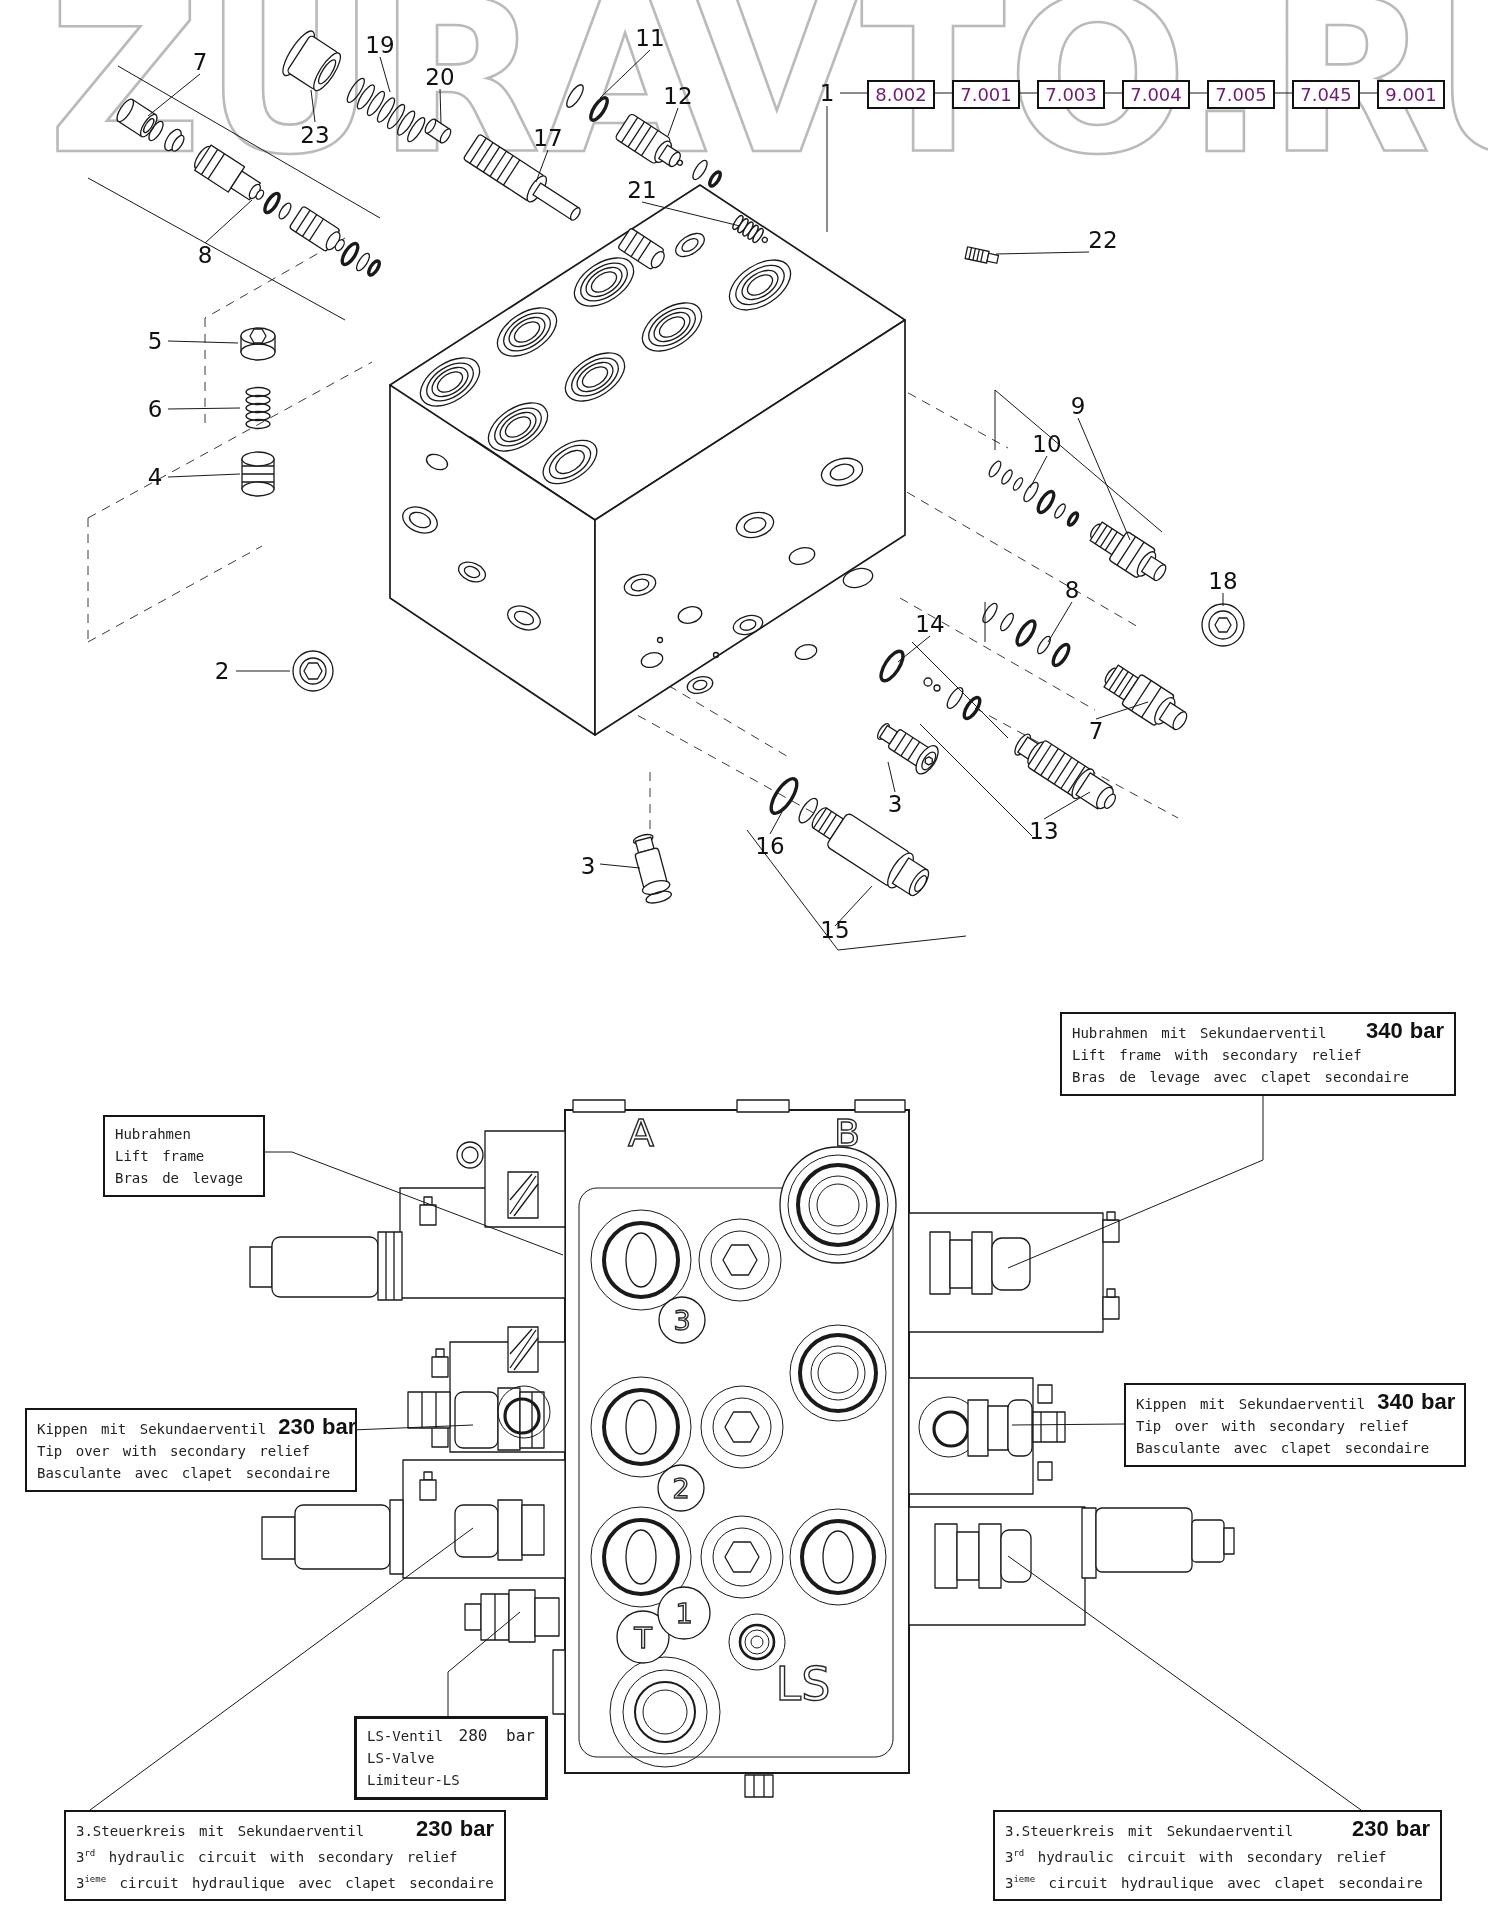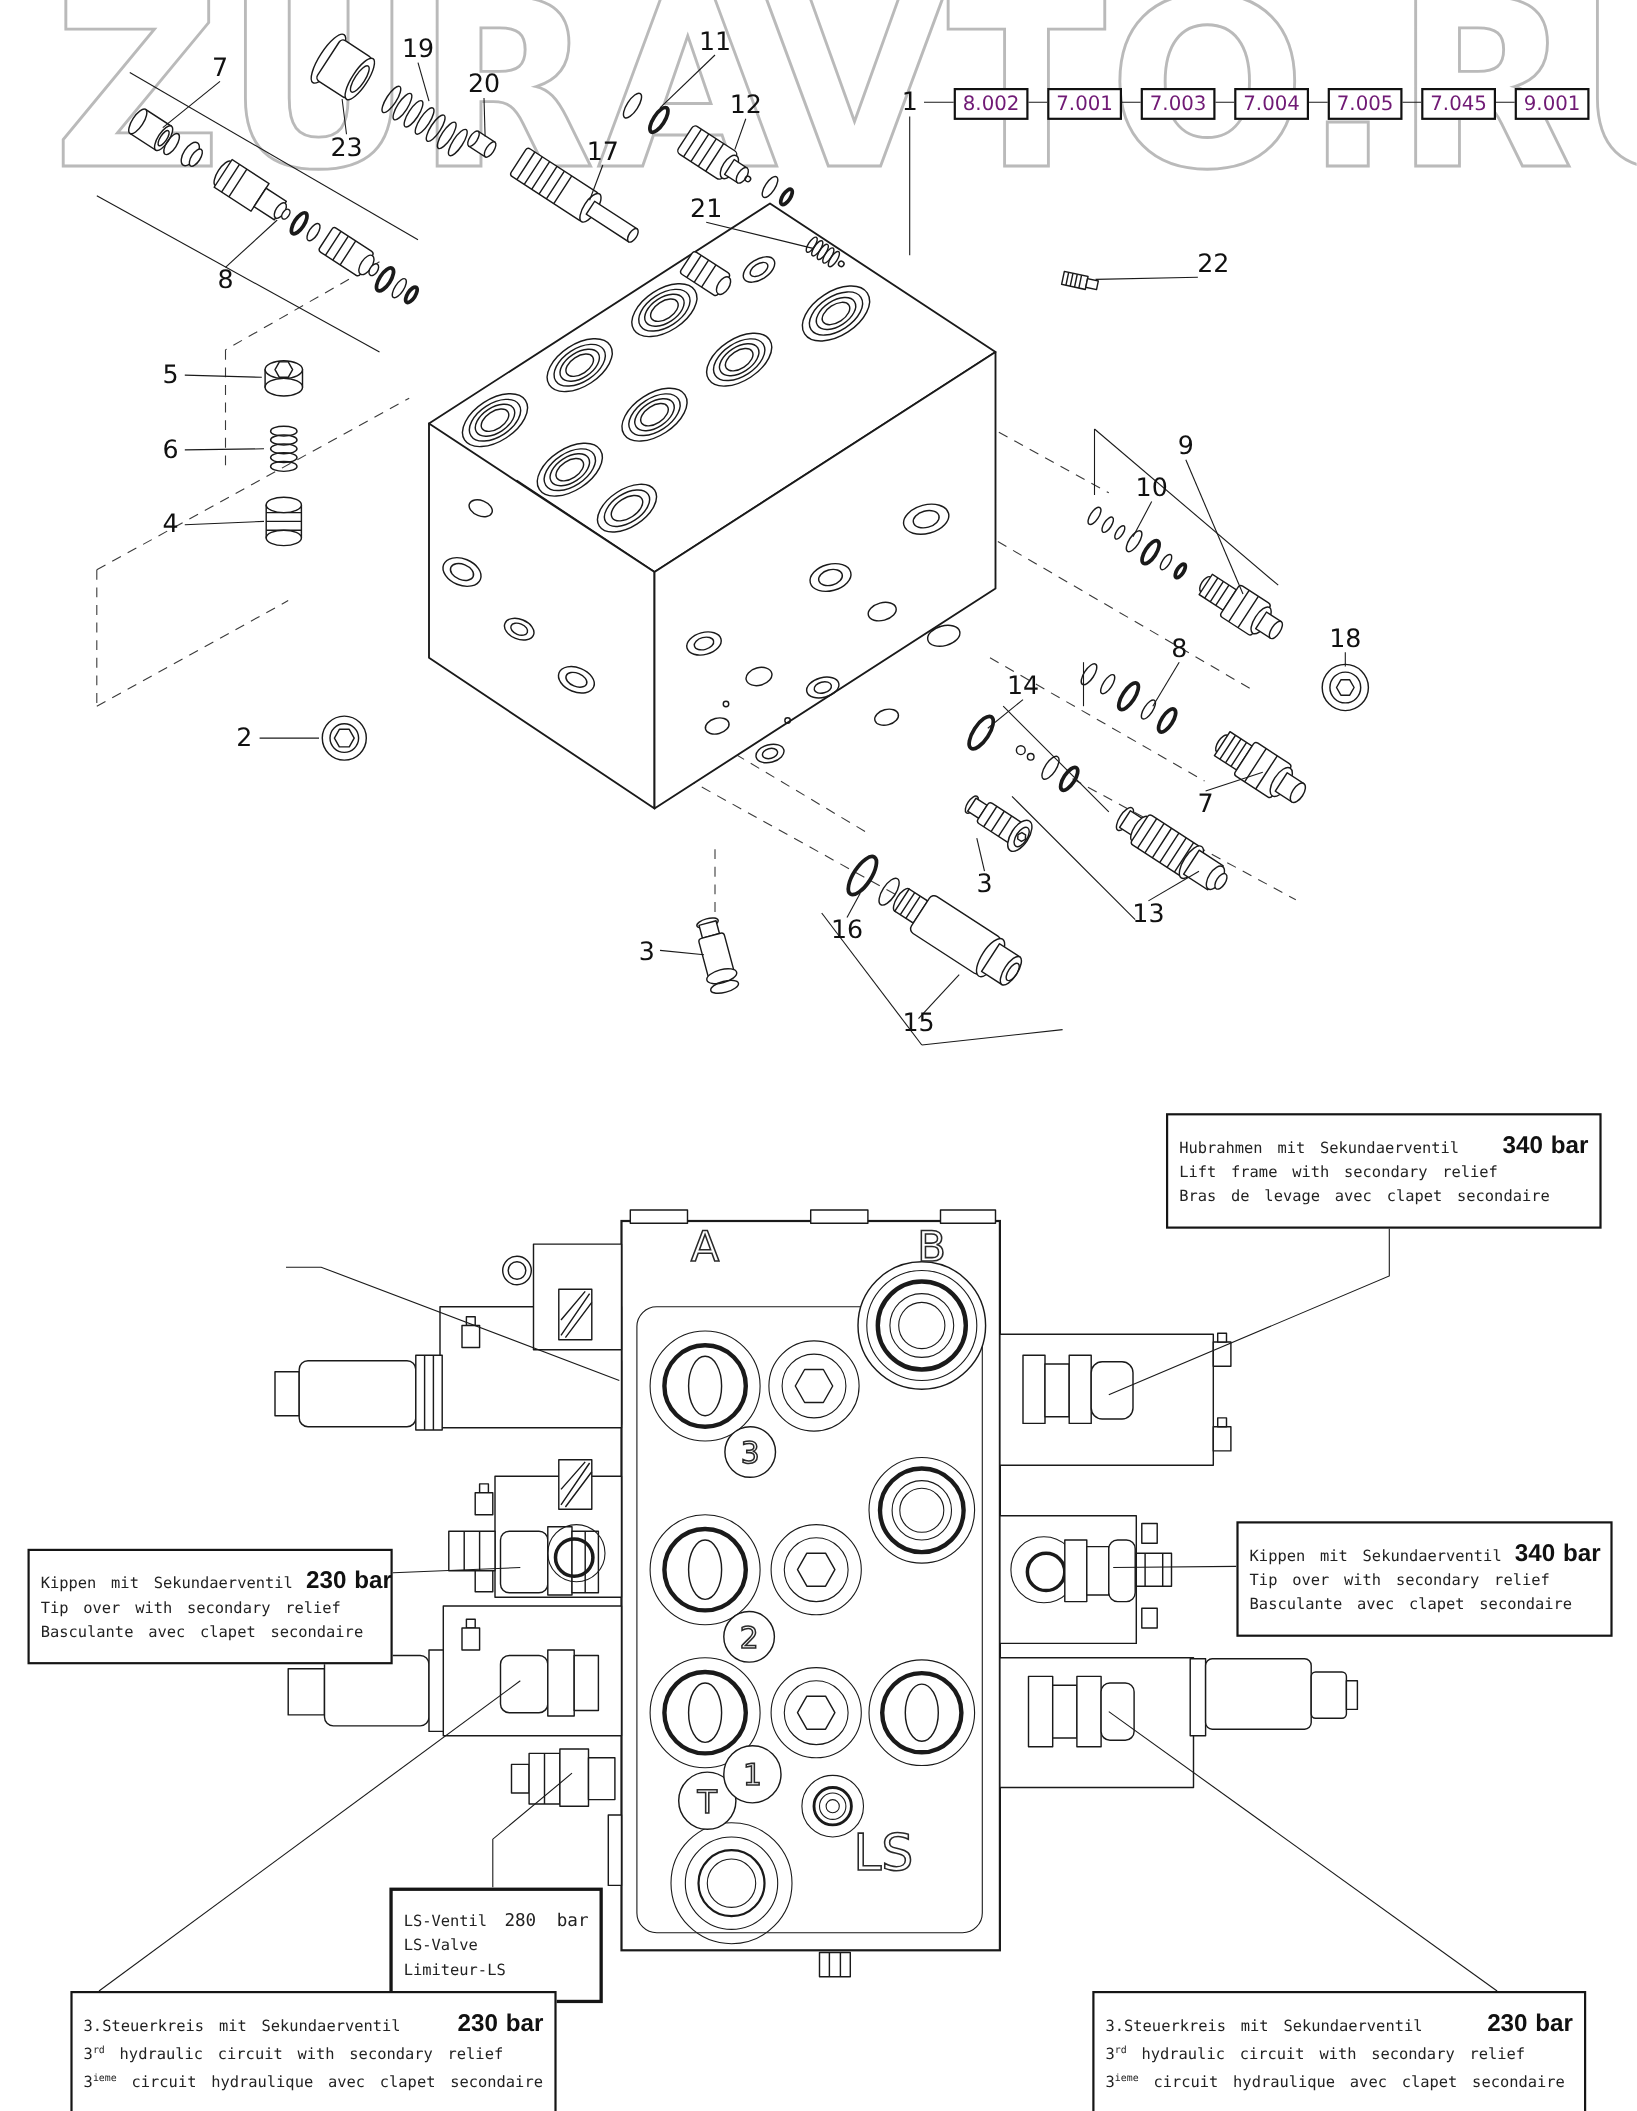--- a/index.html
+++ b/index.html
@@ -12,21 +12,21 @@
   .th{fill:none;stroke:#1a1a1a;stroke-width:1}
   .dash{fill:none;stroke:#3a3a3a;stroke-width:1;stroke-dasharray:9 7}
   .ring{fill:none;stroke:#1a1a1a;stroke-width:1.3}
   .ringT{fill:none;stroke:#1a1a1a;stroke-width:3.4}
   .bw2{fill:none;stroke:#1a1a1a;stroke-width:2}
   .cadA{font-family:"DejaVu Sans",sans-serif;fill:#fff;stroke:#2a2a2a;stroke-width:1.4;font-weight:500}
   .callout-layer{position:absolute;left:0;top:0;width:100%;height:100%;z-index:4;pointer-events:none}
   .callout{position:absolute;transform:translate(-50%,-50%);font:23px "DejaVu Sans",sans-serif;color:#111;background:transparent}
   .ref-row{position:absolute;left:867px;top:80px;display:flex;gap:17px;z-index:4}
   .refbox{width:64px;height:25px;border:2px solid #111;background:#fff;display:flex;align-items:center;justify-content:center;font:18px "DejaVu Sans",sans-serif;color:#701a75}
-  .anno{position:absolute;background:#fff;border:2px solid #151515;color:#222;padding:16px 10px;z-index:4;font-family:"DejaVu Sans Mono",monospace;font-size:14px;line-height:22px;word-spacing:5px;white-space:nowrap}
+  .anno{position:absolute;background:#fff;border:2px solid #151515;color:#222;padding:6px 10px;z-index:4;font-family:"DejaVu Sans Mono",monospace;font-size:14px;line-height:22px;word-spacing:5px;white-space:nowrap}
   .anno .l1{display:flex;justify-content:space-between;align-items:baseline;gap:12px}
   .anno .val{font-family:"Liberation Sans",sans-serif;font-weight:bold;font-size:22px;word-spacing:1px;color:#111}
   .anno .valcad{font-family:"DejaVu Sans Mono",monospace;font-size:16px;word-spacing:9px;color:#222}
   .anno.thick{border-width:3.5px}
   sup{font-size:9px}
 </style>
 </head>
 <body>
 
 <div class="page">
@@ -650,20 +650,25 @@
 
   <div class="anno" style="left:1060px;top:1012px;width:372px">
     <div class="l1">
         <span>Hubrahmen mit Sekundaerventil</span>
         <span class="val">340 bar</span>
       </div>
     <div>Lift frame with secondary relief</div>
     <div>Bras de levage avec clapet secondaire</div>
   </div>
 
+  <div class="anno" style="left:103px;top:1115px;width:138px">
+    <div>Hubrahmen</div>
+    <div>Lift frame</div>
+    <div>Bras de levage</div>
+  </div>
 
   <div class="anno" style="left:25px;top:1408px;width:308px">
     <div class="l1">
         <span>Kippen mit Sekundaerventil</span>
         <span class="val">230 bar</span>
       </div>
     <div>Tip over with secondary relief</div>
     <div>Basculante avec clapet secondaire</div>
   </div>
 

